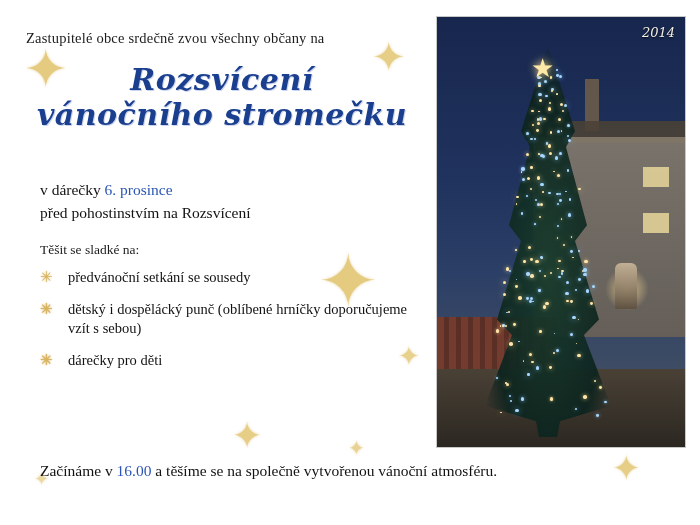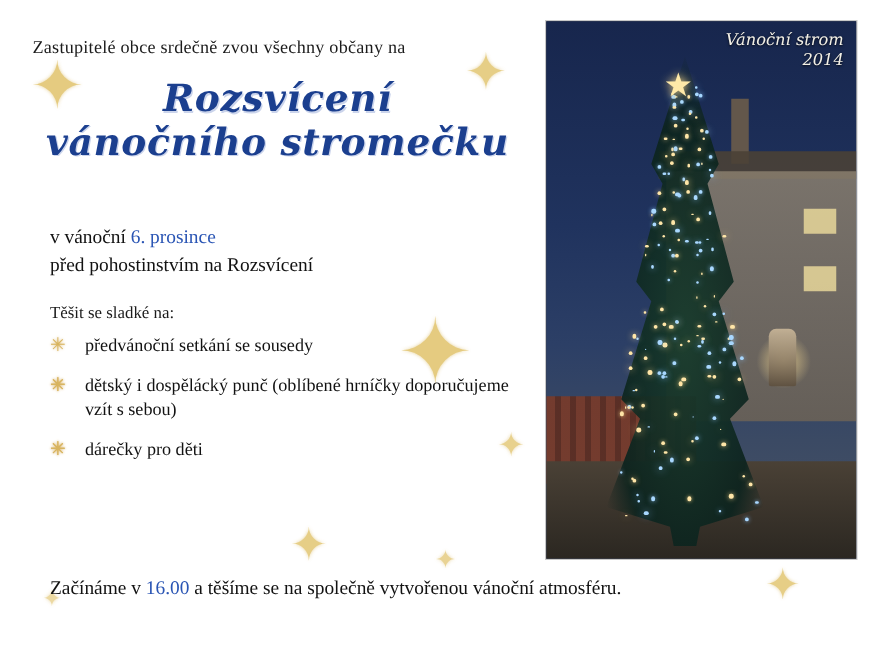--- a/index.html
+++ b/index.html
@@ -209,21 +209,21 @@
 
     <div class="invite-line">Zastupitelé obce srdečně zvou všechny občany na</div>
 
     <div class="title">
       <span class="l1">Rozsvícení</span>
       <span class="l2">vánočního stromečku</span>
     </div>
 
     <div class="when-where">
       <div>
-        <span>v vánoční </span><span class="accent">6. prosince</span>
+        <span>v dárečky </span><span class="accent">6. prosince</span>
       </div>
       <div>před pohostinstvím na Rozsvícení</div>
     </div>
 
     <div class="tesit">Těšit se sladké na:</div>
 
     <div class="bullets">
       <div class="bullet-row">
         <span class="b-mark">✳</span>
         <span>předvánoční setkání se sousedy</span>
@@ -431,18 +431,17 @@
           <div class="dot" style="left: 74.89px; top: 146.635px; width: 2.77016px; height: 2.77016px; background: rgb(169, 216, 255); box-shadow: rgba(140, 200, 255, 0.9) 0px 0px 4.23136px;"></div>
           <div class="dot" style="left: 92.1784px; top: 145.718px; width: 1.68186px; height: 1.68186px; background: rgb(169, 216, 255); box-shadow: rgba(140, 200, 255, 0.9) 0px 0px 6.86084px;"></div>
           <div class="dot" style="left: 90.8985px; top: 59.2344px; width: 3.04039px; height: 3.04039px; background: rgb(169, 216, 255); box-shadow: rgba(140, 200, 255, 0.9) 0px 0px 5.9066px;"></div>
           <div class="dot" style="left: 83.9051px; top: 179.892px; width: 1.93581px; height: 1.93581px; background: rgb(169, 216, 255); box-shadow: rgba(140, 200, 255, 0.9) 0px 0px 5.48594px;"></div>
           <div class="dot" style="left: 84.2932px; top: 85.3724px; width: 3.07854px; height: 3.07854px; background: rgb(169, 216, 255); box-shadow: rgba(140, 200, 255, 0.9) 0px 0px 4.60618px;"></div>
           <div class="dot" style="left: 52.7398px; top: 107.54px; width: 3.00415px; height: 3.00415px; background: rgb(255, 230, 168); box-shadow: rgba(255, 220, 140, 0.9) 0px 0px 4.55155px;"></div>
         </div>
       <div class="topstar">★</div>
     </div>
     <div class="photo-caption">
-      <div>Vánoční strom</div>
       <div>2014</div>
     </div>
   </div>
 
 </div>
 
 </body></html>

